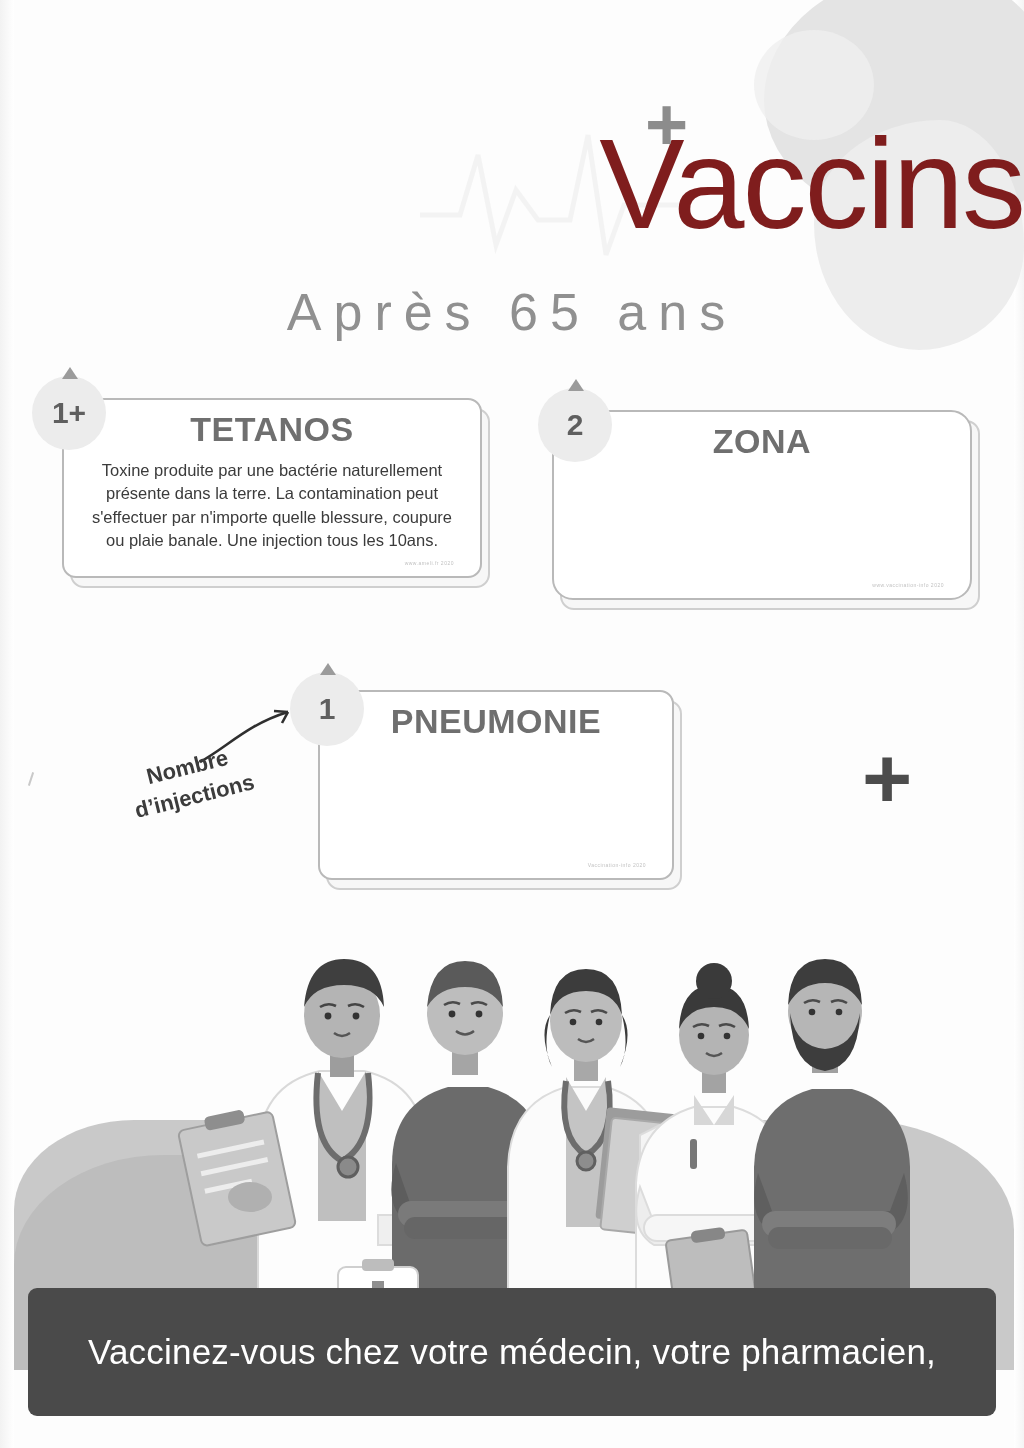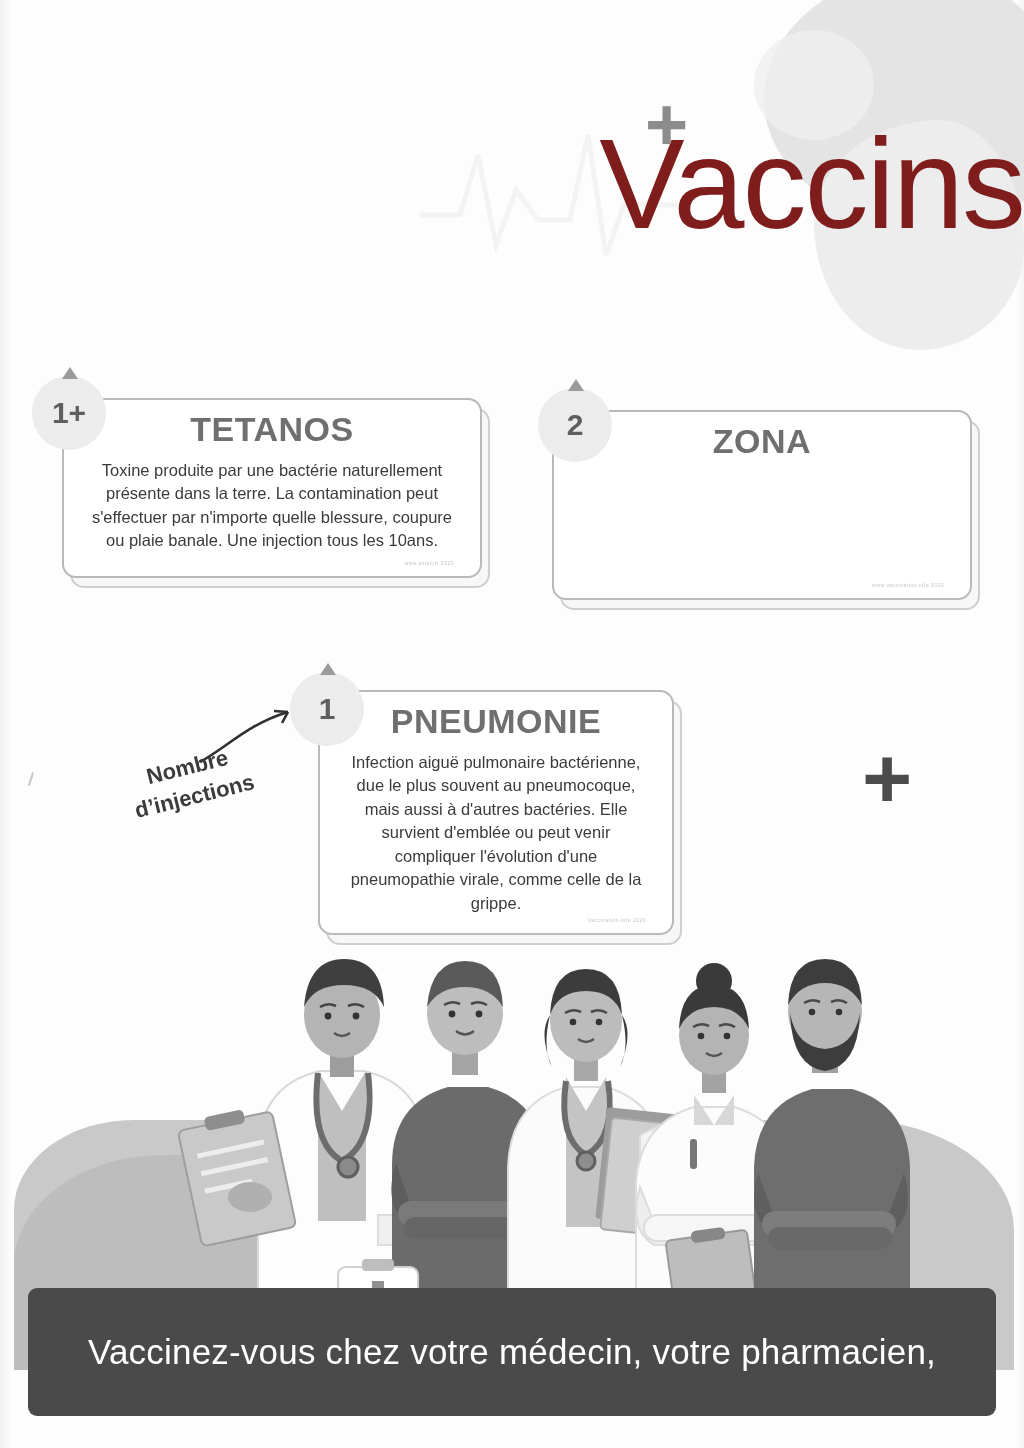--- a/index.html
+++ b/index.html
@@ -281,51 +281,51 @@
   <div class="blob-a"></div>
   <div class="blob-b"></div>
   <div class="blob-c"></div>
 
   <svg class="pulse" viewBox="0 0 260 190">
     <path d="M0 120 L40 120 L58 60 L76 150 L96 95 L118 125 L150 125 L168 40 L186 160 L204 110 L260 110" fill="none" stroke="#d8d8d8" stroke-width="5"></path>
   </svg>
 
   <div class="title">Vaccins</div>
   <div class="title-plus">+</div>
+  <div class="subtitle">Après 65 ans</div>
 
   <div class="card-wrap" style="left:62px; top:398px; width:420px;">
     <div class="card-shadow"></div>
     <div class="card" style="min-height:180px;">
       <div class="card-title">TETANOS</div>
       <div class="card-body">Toxine produite par une bactérie naturellement présente dans la terre. La contamination peut s'effectuer par n'importe quelle blessure, coupure ou plaie banale. Une injection tous les 10ans.</div>
       <div class="card-fineprint">www.ameli.fr  2020</div>
     </div>
   </div>
   <div class="badge" style="left:32px; top:376px;">
     <span class="badge-tick"></span>
     <span>1+</span>
   </div>
 
   <div class="card-wrap" style="left:552px; top:410px; width:420px;">
     <div class="card-shadow"></div>
-    <div class="card" style="min-height:190px;">
+    <div class="card" style="min-height:190px;border-radius:21px;">
       <div class="card-title">ZONA</div>
       <div class="card-fineprint">www.vaccination-info  2020</div>
     </div>
   </div>
   <div class="badge" style="left:538px; top:388px;">
     <span class="badge-tick"></span>
     <span>2</span>
   </div>
 
   <div class="card-wrap" style="left:318px; top:690px; width:356px;">
     <div class="card-shadow"></div>
     <div class="card" style="min-height:190px;">
       <div class="card-title">PNEUMONIE</div>
-      <div class="card-body">Infection aiguë pulmonaire bactérienne, due le plus souvent au pneumocoque, mais aussi à d'autres bactéries. Elle survient d'emblée ou peut venir compliquer l'évolution d'une pneumopathie virale, comme celle de la grippe.</div>
       <div class="card-fineprint">Vaccination-info  2020</div>
     </div>
   </div>
   <div class="badge" style="left:290px; top:672px;">
     <span class="badge-tick"></span>
     <span>1</span>
   </div>
 
   <svg class="annot-arrow" viewBox="0 0 110 80">
     <path d="M4 72 C30 58, 52 34, 92 22" fill="none" stroke="#2f2f2f" stroke-width="2.6"></path>

